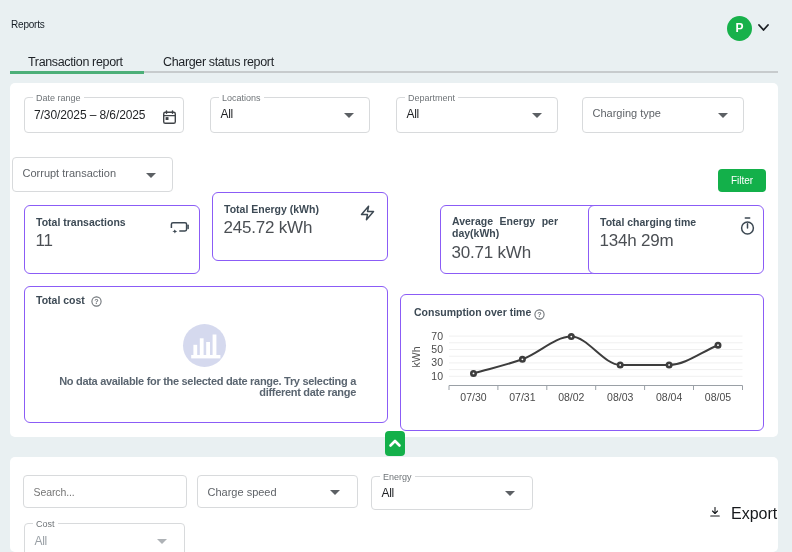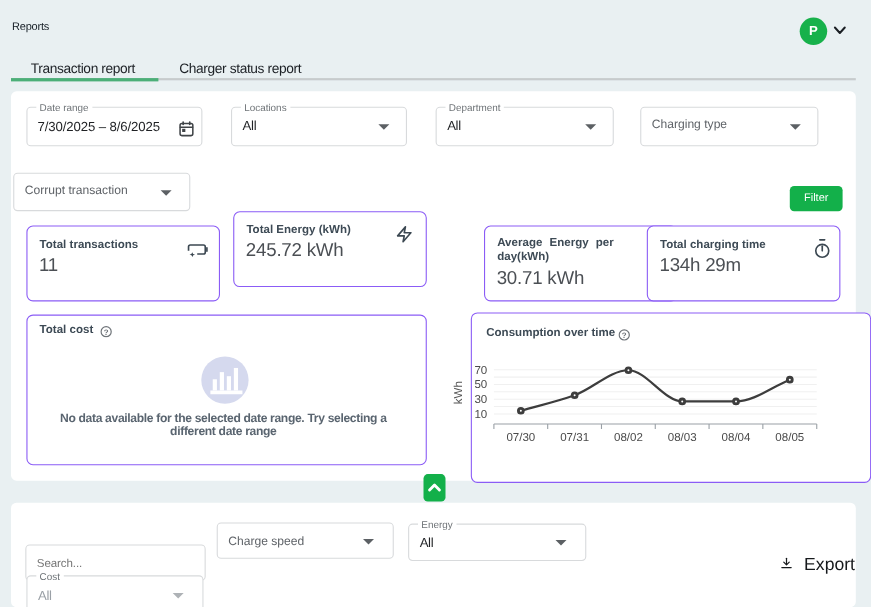--- a/index.html
+++ b/index.html
@@ -118,24 +118,24 @@
     <div class="abs" style="left:158px; top:37.4px; width:43px; height:43px; border-radius:50%; background:#d5d9ee;"></div>
     <svg class="abs" style="left:166px; top:46px;" width="30" height="26" viewBox="0 0 30 26">
       <g fill="#fff">
         <rect x="2.4" y="11.8" width="3.8" height="10.2"></rect>
         <rect x="8.8" y="5.3" width="3.8" height="16.7"></rect>
         <rect x="15.2" y="9" width="3.8" height="13"></rect>
         <rect x="21.6" y="1.5" width="3.8" height="20.5"></rect>
         <rect x="0.2" y="22" width="29.2" height="3.4"></rect>
       </g>
     </svg>
-    <div class="abs" style="left:25px; top:88.5px; width:306px; text-align:center; font-weight:bold; font-size:11px; letter-spacing:-0.3px; color:#5a6570; line-height:11.5px;">No data available for the selected date range. Try selecting a different date range</div>
-  </div>
-
-  <div class="card" style="left:400px; top:284px; width:364px; height:155px;margin-left:28px;">
+    <div class="abs" style="left:25px; top:88.5px; width:306px; text-align:right; font-weight:bold; font-size:11px; letter-spacing:-0.3px; color:#5a6570; line-height:11.5px;">No data available for the selected date range. Try selecting a different date range</div>
+  </div>
+
+  <div class="card" style="left:400px; top:294px; width:364px; height:137px;">
     <div class="ctitle" style="top:11px; left:13px; font-size:10.5px;">Consumption over time</div>
     <svg class="abs" style="left:133px; top:14px;" width="11" height="11" viewBox="0 0 11 11">
         <circle cx="5.5" cy="5.5" r="4.6" fill="none" stroke="#6f7479" stroke-width="1.1"></circle>
         <text x="5.5" y="8.1" font-family="Liberation Sans" font-size="7.2" font-weight="bold" fill="#6f7479" text-anchor="middle">?</text>
       </svg>
   </div>
   <svg class="abs" style="left:400px; top:286px;" width="364" height="137" viewBox="400 286 364 137">
     <g stroke="#f0f0f0" stroke-width="1">
       <line x1="449" y1="376.3" x2="742.5" y2="376.3"></line>
       <line x1="449" y1="369.6" x2="742.5" y2="369.6"></line>
@@ -180,21 +180,21 @@
       <circle cx="718" cy="345.2" r="2.2"></circle>
     </g>
   </svg>
 
   <div class="abs" style="left:385px; top:431px; width:20px; height:25px; background:#13b04a; border-radius:4px;"></div>
   <svg class="abs" style="left:388px; top:438px;" width="14" height="11" viewBox="0 0 14 11">
       <polyline points="2.5,7.5 7,3 11.5,7.5" fill="none" stroke="#fff" stroke-width="2.6" stroke-linecap="round" stroke-linejoin="round"></polyline>
     </svg>
 
   <div class="panel" style="left:10px; top:457px; width:768px; height:95px;"></div>
-  <div class="field" style="left:23px; top:495px; width:164px; height:33px;">
+  <div class="field" style="left:23px; top:475px; width:164px; height:33px;">
     <span class="fval" style="font-size:10.5px; letter-spacing:-0.1px; color:#757575;">Search...</span>
   </div>
   <div class="field" style="left:197px; top:475px; width:161px; height:33px;">
     <span class="fval ph">Charge speed</span>
     <div class="caret" style="right:17px;"></div>
   </div>
   <div class="field" style="left:371px; top:476px; width:162px; height:34px;">
     <span class="flbl">Energy</span>
     <span class="fval">All</span>
     <div class="caret" style="right:17px;"></div>

